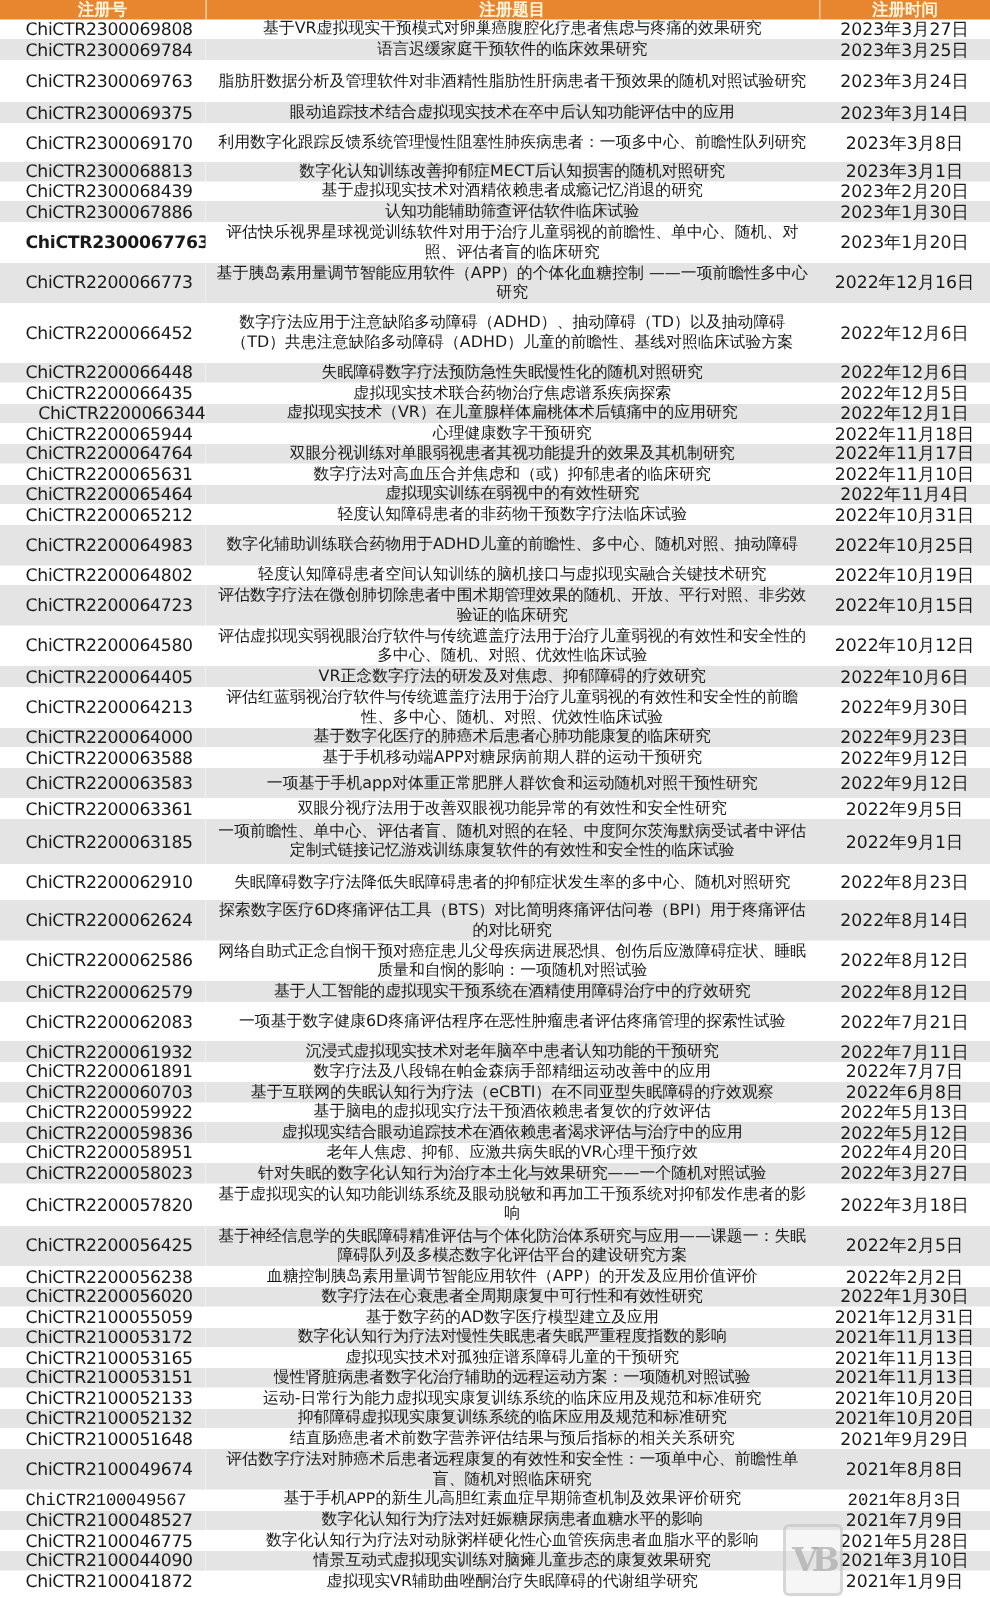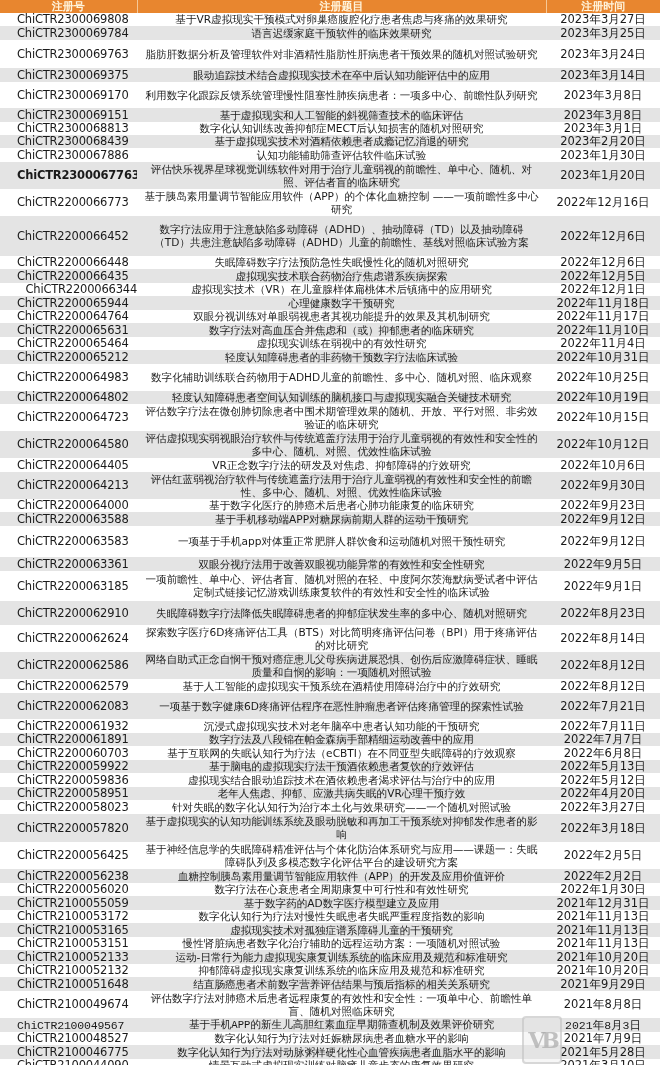--- a/index.html
+++ b/index.html
@@ -61,25 +61,20 @@
       <tr style="height: 14px;">
         <td class="id" style="height: 14px;">ChiCTR2300069375</td>
         <td class="title" style="height: 14px;">眼动追踪技术结合虚拟现实技术在卒中后认知功能评估中的应用</td>
         <td class="date" style="height: 14px;">2023年3月14日</td>
       </tr>
       <tr style="height: 26px;">
         <td class="id" style="height: 26px;">ChiCTR2300069170</td>
         <td class="title" style="height: 26px;">利用数字化跟踪反馈系统管理慢性阻塞性肺疾病患者：一项多中心、前瞻性队列研究</td>
         <td class="date" style="height: 26px;">2023年3月8日</td>
       </tr>
-      <tr style="height: 14px;">
-        <td class="id" style="height: 14px;">ChiCTR2300069151</td>
-        <td class="title" style="height: 14px;">基于虚拟现实和人工智能的斜视筛查技术的临床评估</td>
-        <td class="date" style="height: 14px;">2023年3月8日</td>
-      </tr>
       <tr style="height: 13px;">
         <td class="id" style="height: 13px;">ChiCTR2300068813</td>
         <td class="title" style="height: 13px;">数字化认知训练改善抑郁症MECT后认知损害的随机对照研究</td>
         <td class="date" style="height: 13px;">2023年3月1日</td>
       </tr>
       <tr style="height: 13px;">
         <td class="id" style="height: 13px;">ChiCTR2300068439</td>
         <td class="title" style="height: 13px;">基于虚拟现实技术对酒精依赖患者成瘾记忆消退的研究</td>
         <td class="date" style="height: 13px;">2023年2月20日</td>
       </tr>
@@ -138,21 +133,21 @@
         <td class="title" style="height: 13px;">虚拟现实训练在弱视中的有效性研究</td>
         <td class="date" style="height: 13px;">2022年11月4日</td>
       </tr>
       <tr style="height: 14px;">
         <td class="id" style="height: 14px;">ChiCTR2200065212</td>
         <td class="title" style="height: 14px;">轻度认知障碍患者的非药物干预数字疗法临床试验</td>
         <td class="date" style="height: 14px;">2022年10月31日</td>
       </tr>
       <tr style="height: 27px;">
         <td class="id" style="height: 19px;">ChiCTR2200064983</td>
-        <td class="title" style="height: 27px;">数字化辅助训练联合药物用于ADHD儿童的前瞻性、多中心、随机对照、临床观察</td>
+        <td class="title" style="height: 27px;">数字化辅助训练联合药物用于ADHD儿童的前瞻性、多中心、随机对照、抽动障碍</td>
         <td class="date" style="height: 27px;">2022年10月25日</td>
       </tr>
       <tr style="height: 13px;">
         <td class="id" style="height: 13px;">ChiCTR2200064802</td>
         <td class="title" style="height: 13px;">轻度认知障碍患者空间认知训练的脑机接口与虚拟现实融合关键技术研究</td>
         <td class="date" style="height: 13px;">2022年10月19日</td>
       </tr>
       <tr style="height: 27px;">
         <td class="id" style="height: 27px;">ChiCTR2200064723</td>
         <td class="title" style="height: 27px;">评估数字疗法在微创肺切除患者中围术期管理效果的随机、开放、平行对照、非劣效验证的临床研究</td>
@@ -176,21 +171,21 @@
       <tr style="height: 13px;">
         <td class="id" style="height: 13px;">ChiCTR2200064000</td>
         <td class="title" style="height: 13px;">基于数字化医疗的肺癌术后患者心肺功能康复的临床研究</td>
         <td class="date" style="height: 13px;">2022年9月23日</td>
       </tr>
       <tr style="height: 14px;">
         <td class="id" style="height: 14px;">ChiCTR2200063588</td>
         <td class="title" style="height: 14px;">基于手机移动端APP对糖尿病前期人群的运动干预研究</td>
         <td class="date" style="height: 14px;">2022年9月12日</td>
       </tr>
-      <tr style="height: 31px;">
+      <tr style="height: 20px;">
         <td class="id" style="height: 13px;">ChiCTR2200063583</td>
         <td class="title" style="height: 13px;">一项基于手机app对体重正常肥胖人群饮食和运动随机对照干预性研究</td>
         <td class="date" style="height: 13px;">2022年9月12日</td>
       </tr>
       <tr style="height: 14px;">
         <td class="id" style="height: 14px;">ChiCTR2200063361</td>
         <td class="title" style="height: 14px;">双眼分视疗法用于改善双眼视功能异常的有效性和安全性研究</td>
         <td class="date" style="height: 14px;">2022年9月5日</td>
       </tr>
       <tr style="height: 30px;">

